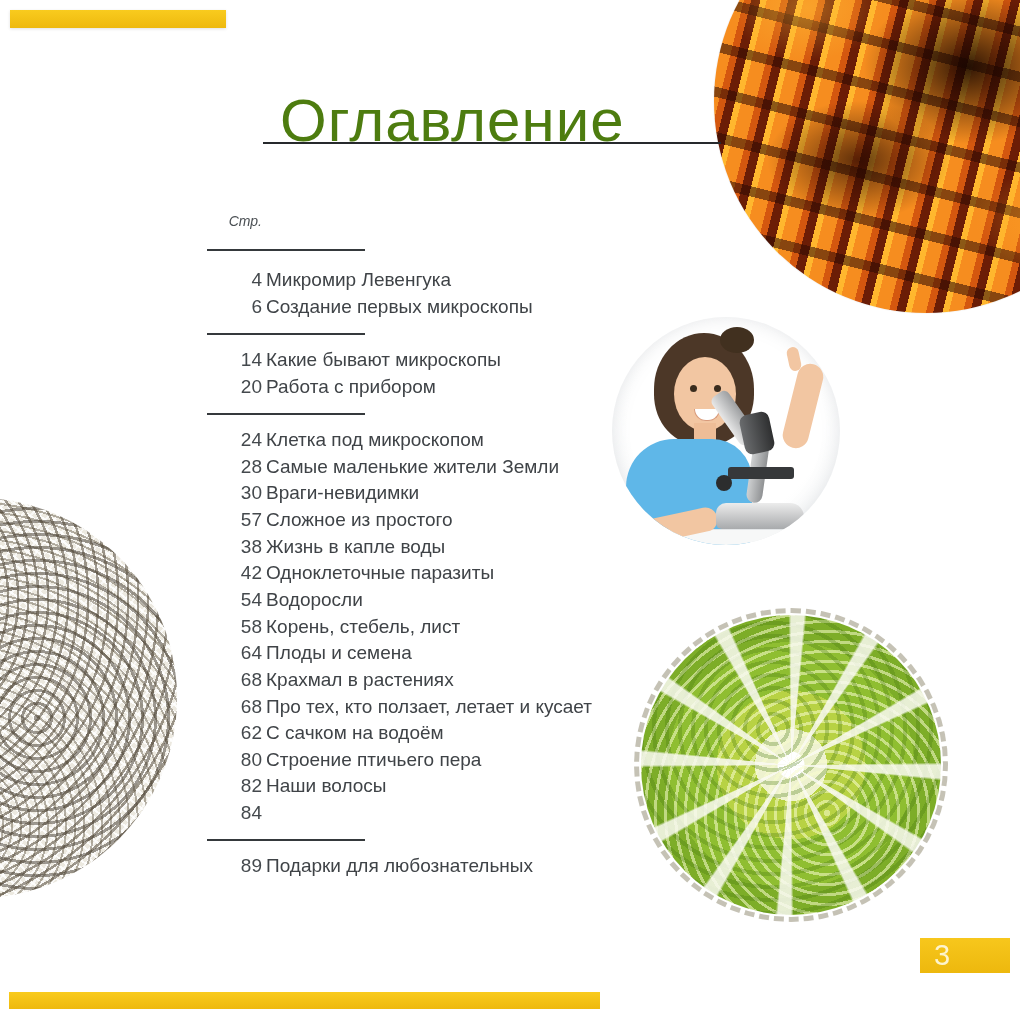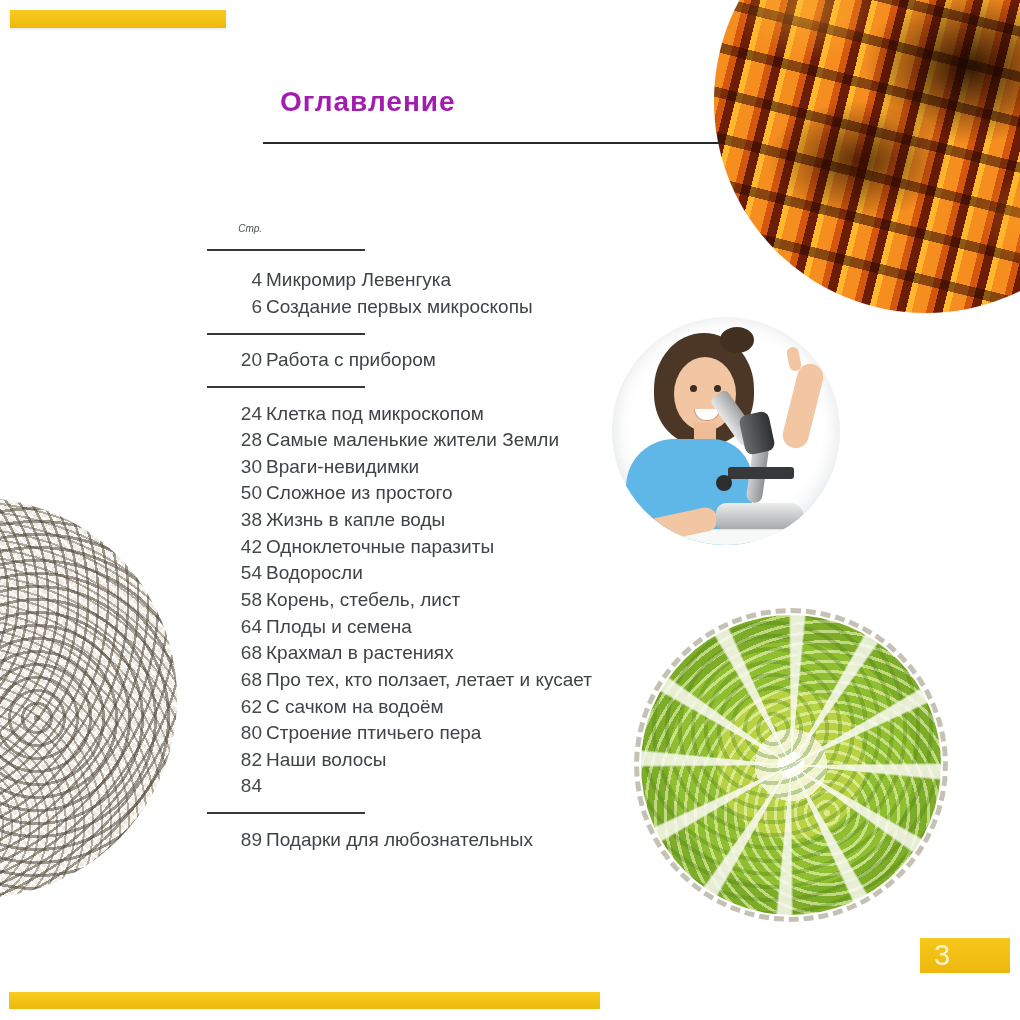--- a/index.html
+++ b/index.html
@@ -26,31 +26,31 @@
     background:linear-gradient(#f7c71c,#edb80e);
     display:flex;align-items:center;
   }
   .page-num-box .num3{
     margin-left:14px;
     font-size:29px;line-height:1;color:#fdf4cd;font-weight:400;
   }
   
   .title{
     position:absolute;left:280px;top:86px;
-    font-size:28px;font-weight:700;letter-spacing:1px;
-    color:#a21caf;
+    font-size:60px;font-weight:400;letter-spacing:1px;
+    color:#4d7c0f;
   }
   .title-rule{
     position:absolute;left:263px;top:142px;width:458px;height:2px;
     background:#26292c;
   }
   
   .toc-header{
-    position:absolute;left:207px;top:223px;width:55px;
-    text-align:right;font-style:italic;font-size:10px;color:#4b5054;
+    position:absolute;left:207px;top:213px;width:55px;
+    text-align:right;font-style:italic;font-size:14px;color:#4b5054;
   }
   .toc-header-rule{
     position:absolute;left:207px;top:249px;width:158px;height:2px;
     background:#35393c;
   }
   .toc-list{
     position:absolute;left:207px;top:267px;width:460px;
   }
   .toc-row{
     display:flex;align-items:center;height:26.65px;
@@ -153,40 +153,44 @@
         <span class="toc-label">Микромир Левенгука</span>
       </div>
       <div class="toc-row">
         <span class="toc-num">6</span>
         <span class="toc-label">Создание первых микроскопы</span>
       </div>
       <div class="toc-divider-slot">
         <div class="toc-divider-line"></div>
       </div>
       <div class="toc-row">
+        <span class="toc-num">14</span>
+        <span class="toc-label">Какие бывают микроскопы</span>
+      </div>
+      <div class="toc-row">
         <span class="toc-num">20</span>
         <span class="toc-label">Работа с прибором</span>
       </div>
       <div class="toc-divider-slot">
         <div class="toc-divider-line"></div>
       </div>
       <div class="toc-row">
         <span class="toc-num">24</span>
         <span class="toc-label">Клетка под микроскопом</span>
       </div>
       <div class="toc-row">
         <span class="toc-num">28</span>
         <span class="toc-label">Самые маленькие жители Земли</span>
       </div>
       <div class="toc-row">
         <span class="toc-num">30</span>
         <span class="toc-label">Враги-невидимки</span>
       </div>
       <div class="toc-row">
-        <span class="toc-num">50</span>
+        <span class="toc-num">57</span>
         <span class="toc-label">Сложное из простого</span>
       </div>
       <div class="toc-row">
         <span class="toc-num">38</span>
         <span class="toc-label">Жизнь в капле воды</span>
       </div>
       <div class="toc-row">
         <span class="toc-num">42</span>
         <span class="toc-label">Одноклеточные паразиты</span>
       </div>

